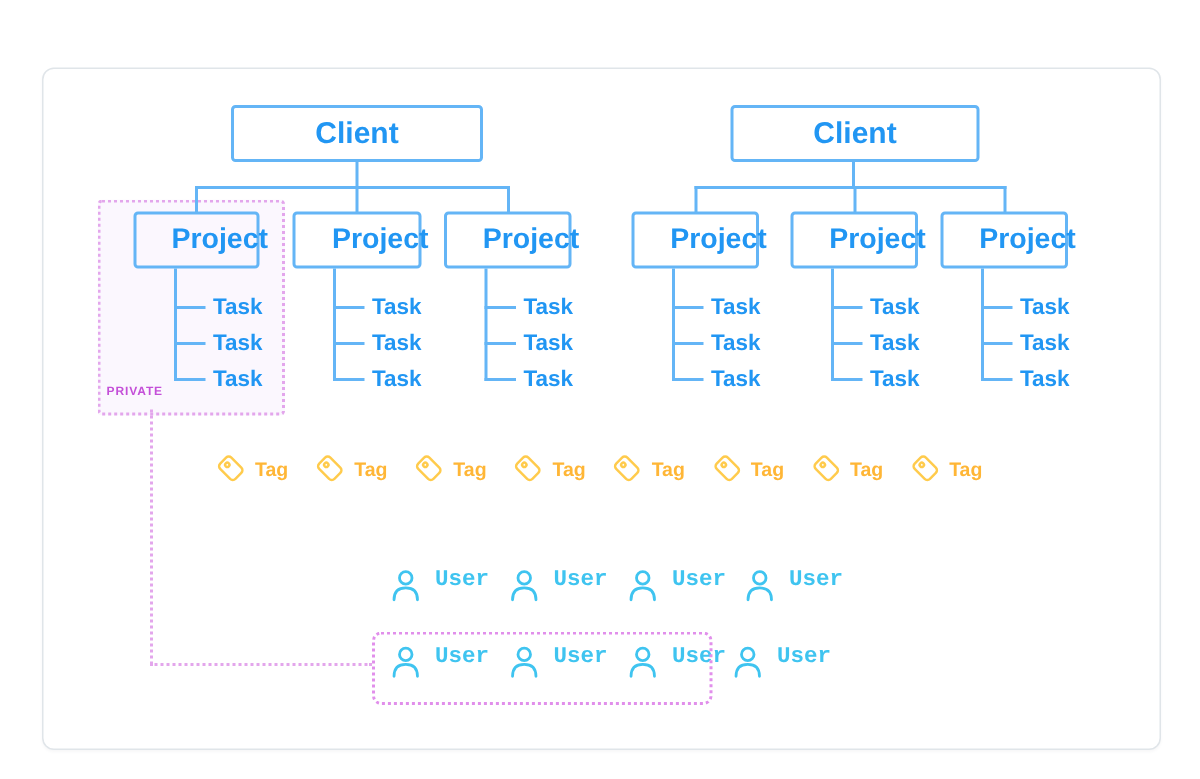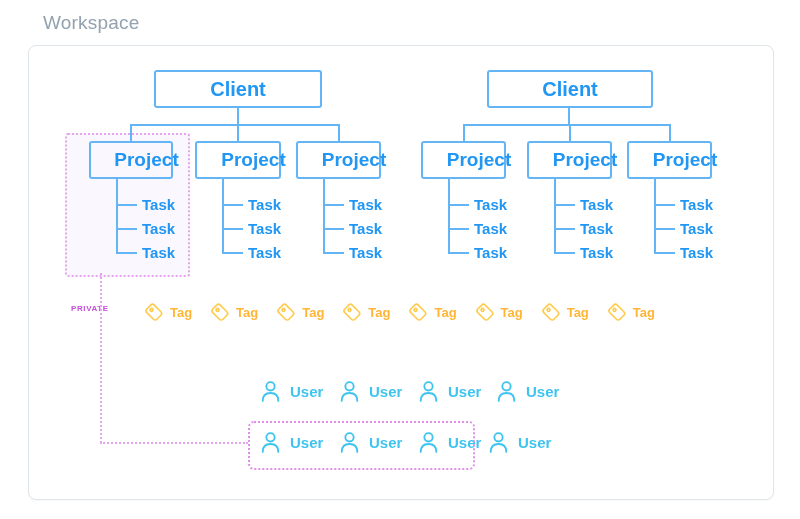--- a/index.html
+++ b/index.html
@@ -16,58 +16,56 @@
     border:1px solid #E0E5E9;border-radius:8px;background:#ffffff;
     box-shadow:0 1px 2px rgba(40,60,80,.04);
   }
   .private-box{
     left:65px;top:133px;width:121px;height:140px;
     background:#FBF7FE;border:2px dotted #E3A6EC;border-radius:3px;
   }
   .private-label{
     left:71px;top:256px;font-size:8px;font-weight:700;letter-spacing:.6px;
     color:#C44FD8;
-    margin-top:48px;
   }
   .node{
     border:2px solid #64B5F6;border-radius:3px;background:#ffffff;
     color:#2196F3;display:flex;align-items:center;justify-content:center;
     font-weight:700;box-sizing:border-box;
   }
   .node.client{font-size:20px;}
   .node.project{font-size:19px;padding-left:31px;}
   .node.transparent{background:transparent;}
   .line{background:#64B5F6;}
   .task-label{
     color:#2196F3;font-size:15px;font-weight:700;line-height:18px;
   }
   .tags-row{
     left:142px;top:299px;width:513px;height:26px;
     display:flex;justify-content:space-between;align-items:center;
   }
   .tag-item{display:flex;align-items:center;gap:5px;}
   .tag-label{font-size:13px;font-weight:700;color:#FFB636;}
-  .user-item{display:flex;align-items:center;gap:7px;height:26px;}
+  .user-item{display:flex;gap:7px;height:26px;font-family:Liberation Mono, monospace;}
   .user-label{font-size:15px;font-weight:700;color:#3FC4F0;}
   .user-group-box{
     left:248px;top:421px;width:223px;height:45px;
     border:2px dotted #E18FEB;border-radius:6px;
   }
   .user-group-label{
     left:248px;top:472px;width:223px;text-align:center;
     font-size:11px;color:#CB50DC;
   }
   .dot-v{border-left:2px dotted #E3A6EC;width:0;}
   .dot-h{border-top:2px dotted #E3A6EC;height:0;}
 </style>
 </head>
 <body>
 
 <div class="stage">
-  <div class="abs ws-title">Workspace</div>
   <div class="abs ws-box"></div>
 
   <div class="abs private-box"></div>
   <div class="abs private-label">PRIVATE</div>
 
   <div class="abs dot-v" style="left:100px;top:273px;height:170px;"></div>
   <div class="abs dot-h" style="left:100px;top:442px;width:148px;"></div>
 
   <div id="trees">
       <div class="abs node client" style="left: 154px; top: 70px; width: 168px; height: 38px;">Client</div>

